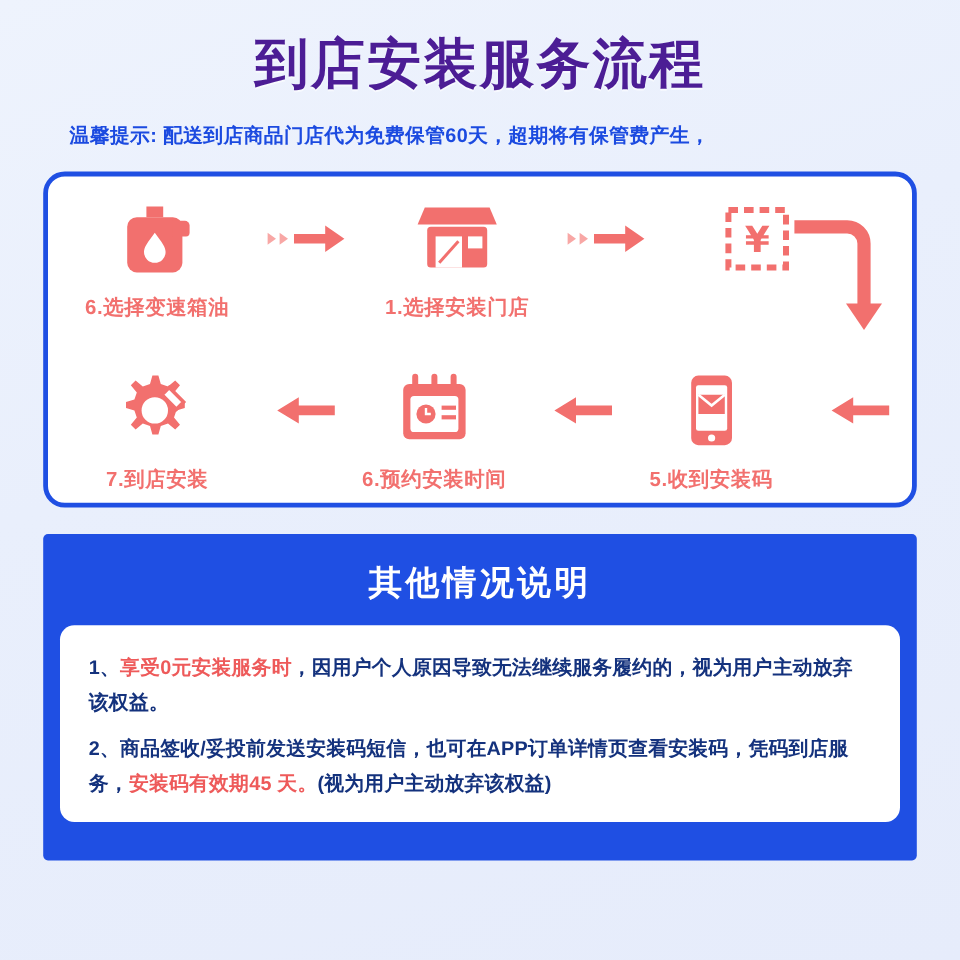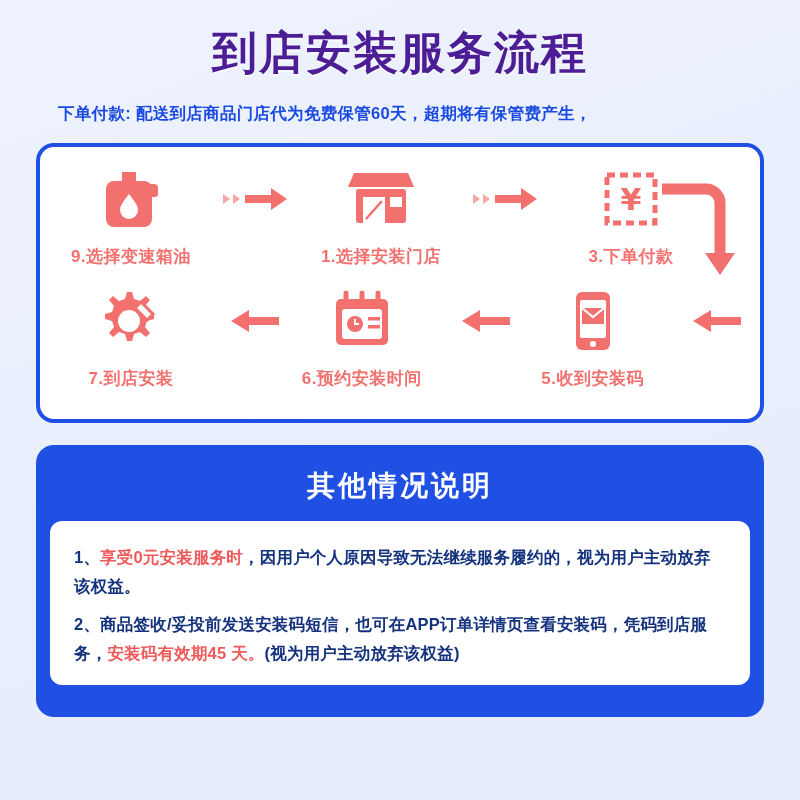--- a/index.html
+++ b/index.html
@@ -58,21 +58,21 @@
     position: absolute;
     left: 0;
     right: 0;
     display: flex;
     align-items: flex-start;
     justify-content: space-between;
     padding: 0 16px;
     box-sizing: border-box;
   }
   .row-top { top: 16px; }
-  .row-bottom { top: 138px; }
+  .row-bottom { top: 159px; }
 
   .step {
     width: 150px;
     text-align: center;
   }
   .step .icon {
     height: 72px;
     display: flex;
     align-items: center;
     justify-content: center;
@@ -103,21 +103,21 @@
     width: 80px;
     height: 118px;
   }
 
   
   .other-card {
     position: relative;
     margin: 22px 18px 0 18px;
     height: 272px;
     background: #1f4fe3;
-    border-radius: 18px;
+    border-radius: 4px;
     box-sizing: border-box;
     padding: 14px;
   }
   .other-title {
     text-align: center;
     color: #ffffff;
     font-size: 28px;
     font-weight: bold;
     letter-spacing: 3px;
     padding: 8px 0 16px 0;
@@ -142,37 +142,37 @@
   .hl-dark { color: #14327d; }
 </style>
 </head>
 <body>
 
 <div class="page">
 
   <div class="title">到店安装服务流程</div>
 
   <div class="tip">
-    <div>下单付款: 配送到店商品门店代为免费保管60天，超期将有保管费产生，</div>
+    <div>温馨提示: 配送到店商品门店代为免费保管60天，超期将有保管费产生，</div>
   </div>
 
   <div class="flow-card">
 
     <div class="row row-top">
 
       <div class="step">
         <div class="icon">
           <svg width="62" height="66" viewBox="0 0 62 66">
             <path d="M22 6 h14 v9 h-14 z" fill="#f2706e"></path>
             <path d="M14 15 h30 a8 8 0 0 1 8 8 v30 a8 8 0 0 1 -8 8 h-30 a8 8 0 0 1 -8 -8 v-30 a8 8 0 0 1 8 -8 z" fill="#f2706e"></path>
             <path d="M44 18 h10 a4 4 0 0 1 4 4 v6 a3 3 0 0 1 -3 3 h-11 z" fill="#f2706e"></path>
             <path d="M29 28 c6 8 9 12 9 16 a9 9 0 0 1 -18 0 c0 -4 3 -8 9 -16 z" fill="#ffffff"></path>
           </svg>
         </div>
-        <div class="label">9.选择变速箱油</div>
+        <div class="label">6.选择变速箱油</div>
       </div>
 
       <div class="arrow">
         <svg width="70" height="30" viewBox="0 0 70 30">
           <path d="M2 10 l7 5 -7 5 z" fill="#f8a7a5"></path>
           <path d="M12 10 l7 5 -7 5 z" fill="#f8a7a5"></path>
           <path d="M24 11 h26 v-7 l16 11 -16 11 v-7 h-26 z" fill="#f2706e"></path>
         </svg>
       </div>
 
@@ -197,21 +197,20 @@
         </svg>
       </div>
 
       <div class="step">
         <div class="icon">
           <svg width="64" height="64" viewBox="0 0 64 64">
             <path d="M8 8 h48 v48 h-48 z" fill="none" stroke="#f2706e" stroke-width="5" stroke-dasharray="8 5"></path>
             <text x="32" y="43" font-size="30" font-weight="bold" fill="#f2706e" text-anchor="middle" font-family="DejaVu Sans, sans-serif">¥</text>
           </svg>
         </div>
-        <div class="label">3.下单付款</div>
       </div>
 
       <div style="width:24px"></div>
     </div>
 
     <div class="corner-arrow">
       <svg width="80" height="118" viewBox="0 0 80 118">
         <path d="M4 14 h44 a14 14 0 0 1 14 14 v52" stroke="#f2706e" stroke-width="11" fill="none" stroke-linecap="butt"></path>
         <path d="M47 78 h30 l-15 22 z" fill="#f2706e"></path>
       </svg>

